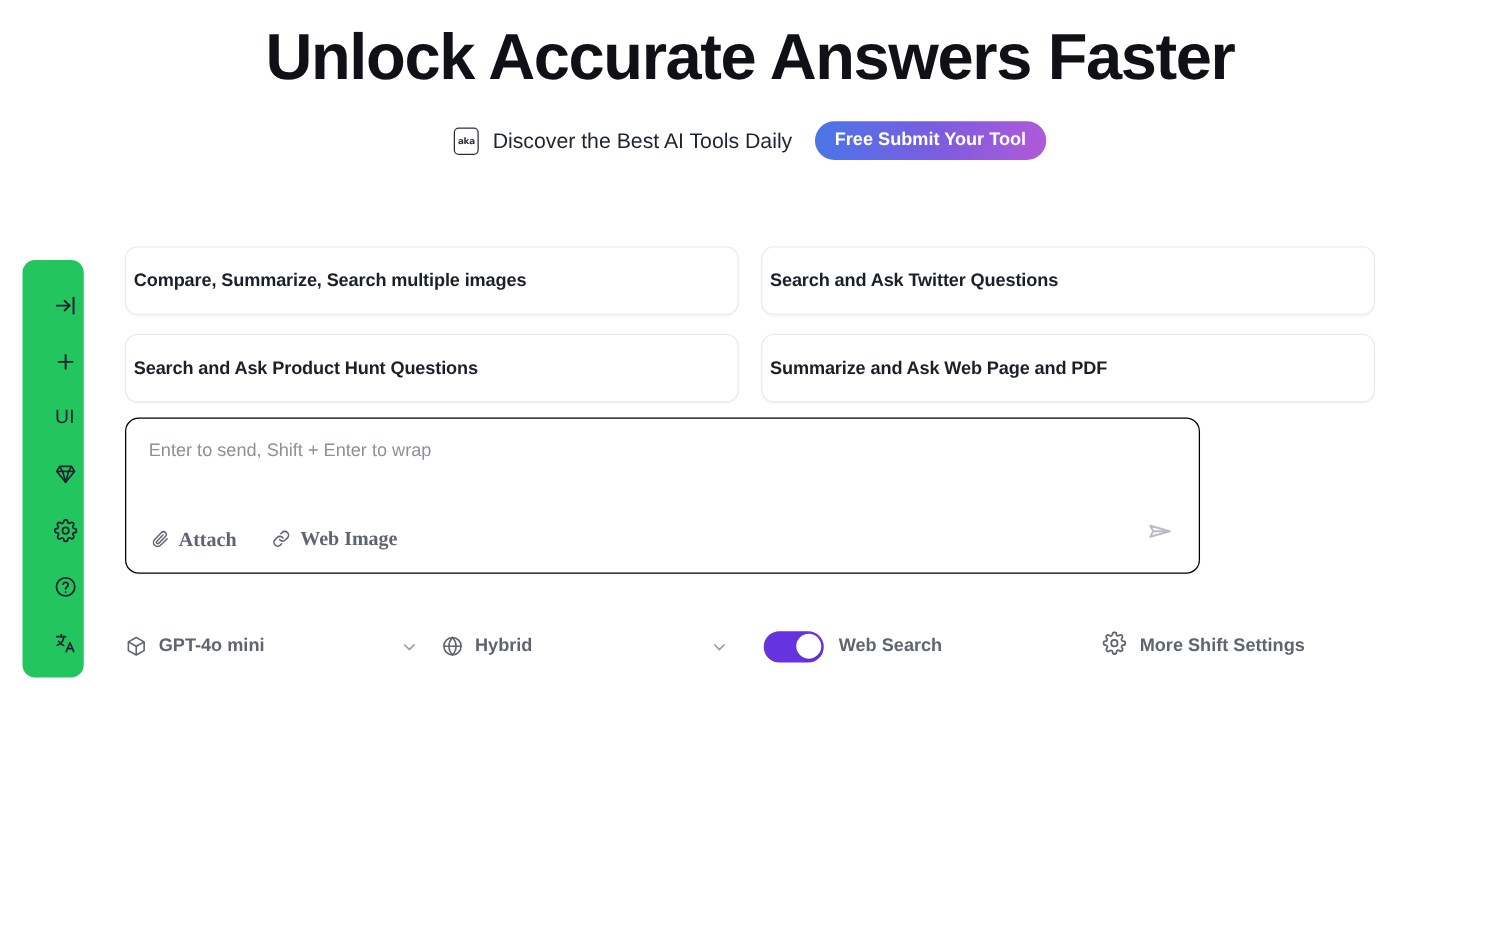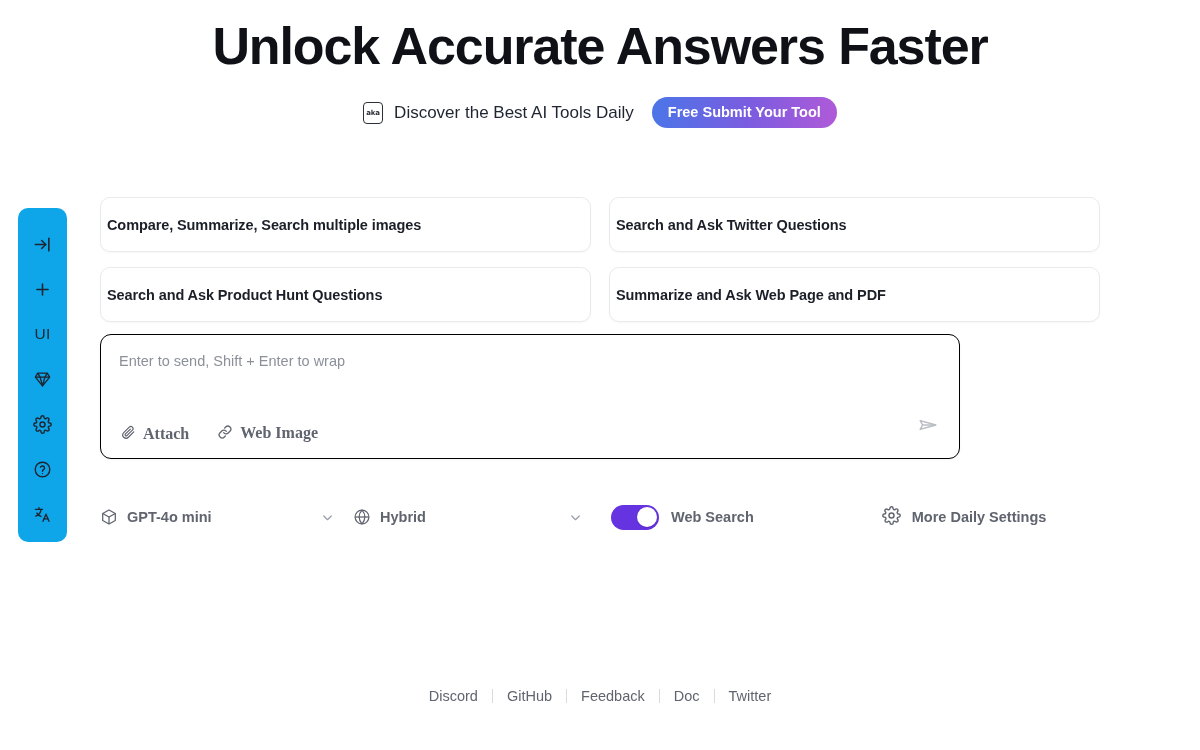--- a/index.html
+++ b/index.html
@@ -20,25 +20,25 @@
     background: #ffffff;
   }
 
   
   .sidebar {
     position: absolute;
     left: 18px;
     top: 208px;
     width: 49px;
     height: 334px;
-    background: #0ea5e9;
+    background: #22c55e;
     border-radius: 10px;
     display: flex;
     flex-direction: column;
-    align-items: center;
+    align-items: flex-end;
     padding-top: 24px;
     gap: 21px;
   }
   .sb-item {
     width: 30px;
     height: 24px;
     display: flex;
     align-items: center;
     justify-content: center;
     color: #1e2430;
@@ -476,30 +476,19 @@
       <span class="toggle-label">Web Search</span>
     </div>
 
     <div class="more-settings">
       <span>
         <svg width="19" height="19" viewBox="0 0 24 24" fill="none" stroke="currentColor" stroke-width="1.8" stroke-linejoin="round">
           <circle cx="12" cy="12" r="3.2"></circle>
           <path d="M19.4 15a1.6 1.6 0 0 0 .32 1.77l.06.06a2 2 0 1 1-2.83 2.83l-.06-.06a1.6 1.6 0 0 0-1.77-.32 1.6 1.6 0 0 0-.97 1.47V21a2 2 0 1 1-4 0v-.11a1.6 1.6 0 0 0-1.05-1.46 1.6 1.6 0 0 0-1.77.32l-.06.06a2 2 0 1 1-2.83-2.83l.06-.06A1.6 1.6 0 0 0 4.8 15a1.6 1.6 0 0 0-1.47-.97H3a2 2 0 1 1 0-4h.11A1.6 1.6 0 0 0 4.6 9a1.6 1.6 0 0 0-.32-1.77l-.06-.06a2 2 0 1 1 2.83-2.83l.06.06A1.6 1.6 0 0 0 9 4.6h.08A1.6 1.6 0 0 0 10 3.13V3a2 2 0 1 1 4 0v.11a1.6 1.6 0 0 0 .97 1.47 1.6 1.6 0 0 0 1.77-.32l.06-.06a2 2 0 1 1 2.83 2.83l-.06.06A1.6 1.6 0 0 0 19.4 9v.08a1.6 1.6 0 0 0 1.47.97H21a2 2 0 1 1 0 4h-.11a1.6 1.6 0 0 0-1.47.95z"></path>
         </svg>
       </span>
-      <span class="more-settings-label">More Daily Settings</span>
+      <span class="more-settings-label">More Shift Settings</span>
     </div>
 
   </div>
 
-  <div class="footer">
-    <span class="footer-link">Discord</span>
-    <span class="footer-sep"></span>
-    <span class="footer-link">GitHub</span>
-    <span class="footer-sep"></span>
-    <span class="footer-link">Feedback</span>
-    <span class="footer-sep"></span>
-    <span class="footer-link">Doc</span>
-    <span class="footer-sep"></span>
-    <span class="footer-link">Twitter</span>
-  </div>
 
 </div>
 
 </body></html>

